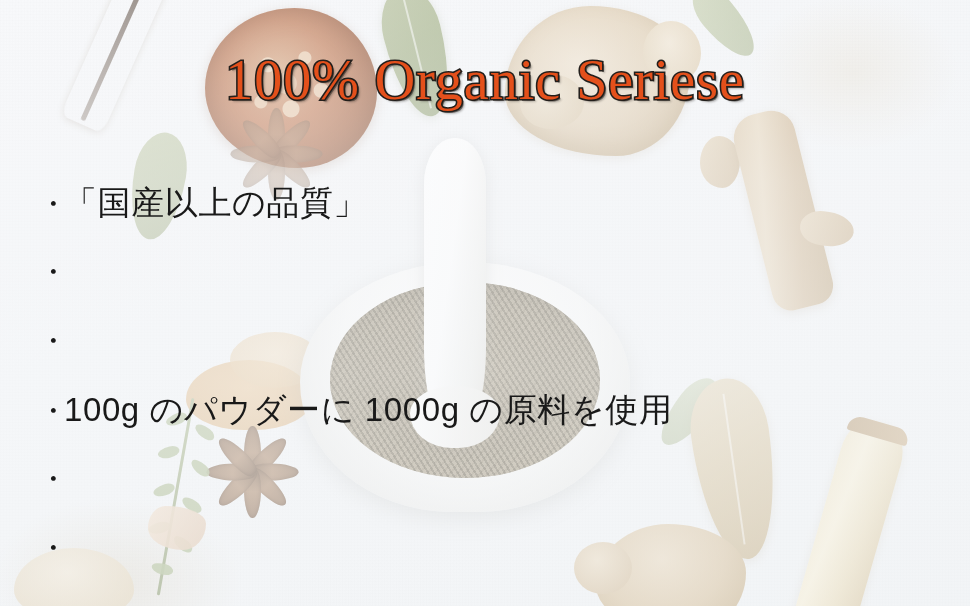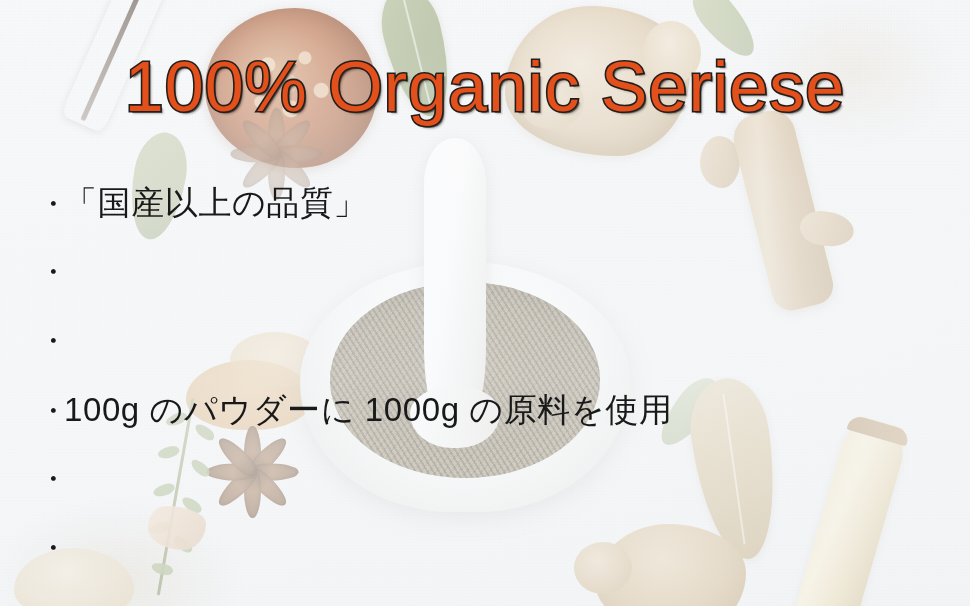--- a/index.html
+++ b/index.html
@@ -343,22 +343,22 @@
   .content {
     position: absolute;
     inset: 0;
   }
 
   .title {
     position: absolute;
     left: 0; right: 0;
     top: 52px;
     text-align: center;
-    font-family: Liberation Sans, sans-serif;
-    font-size: 70px;
+    font-family: Liberation Serif, serif;
+    font-size: 56px;
     line-height: 1;
     font-weight: 400;
     letter-spacing: 1px;
     color: #e4501b;
     white-space: nowrap;
     -webkit-text-stroke: 3.2px #231f1c;
     paint-order: stroke fill;
     text-shadow:
       2px 2px 0 rgba(35,31,28,.55),
       3px 3px 2px rgba(35,31,28,.28);

